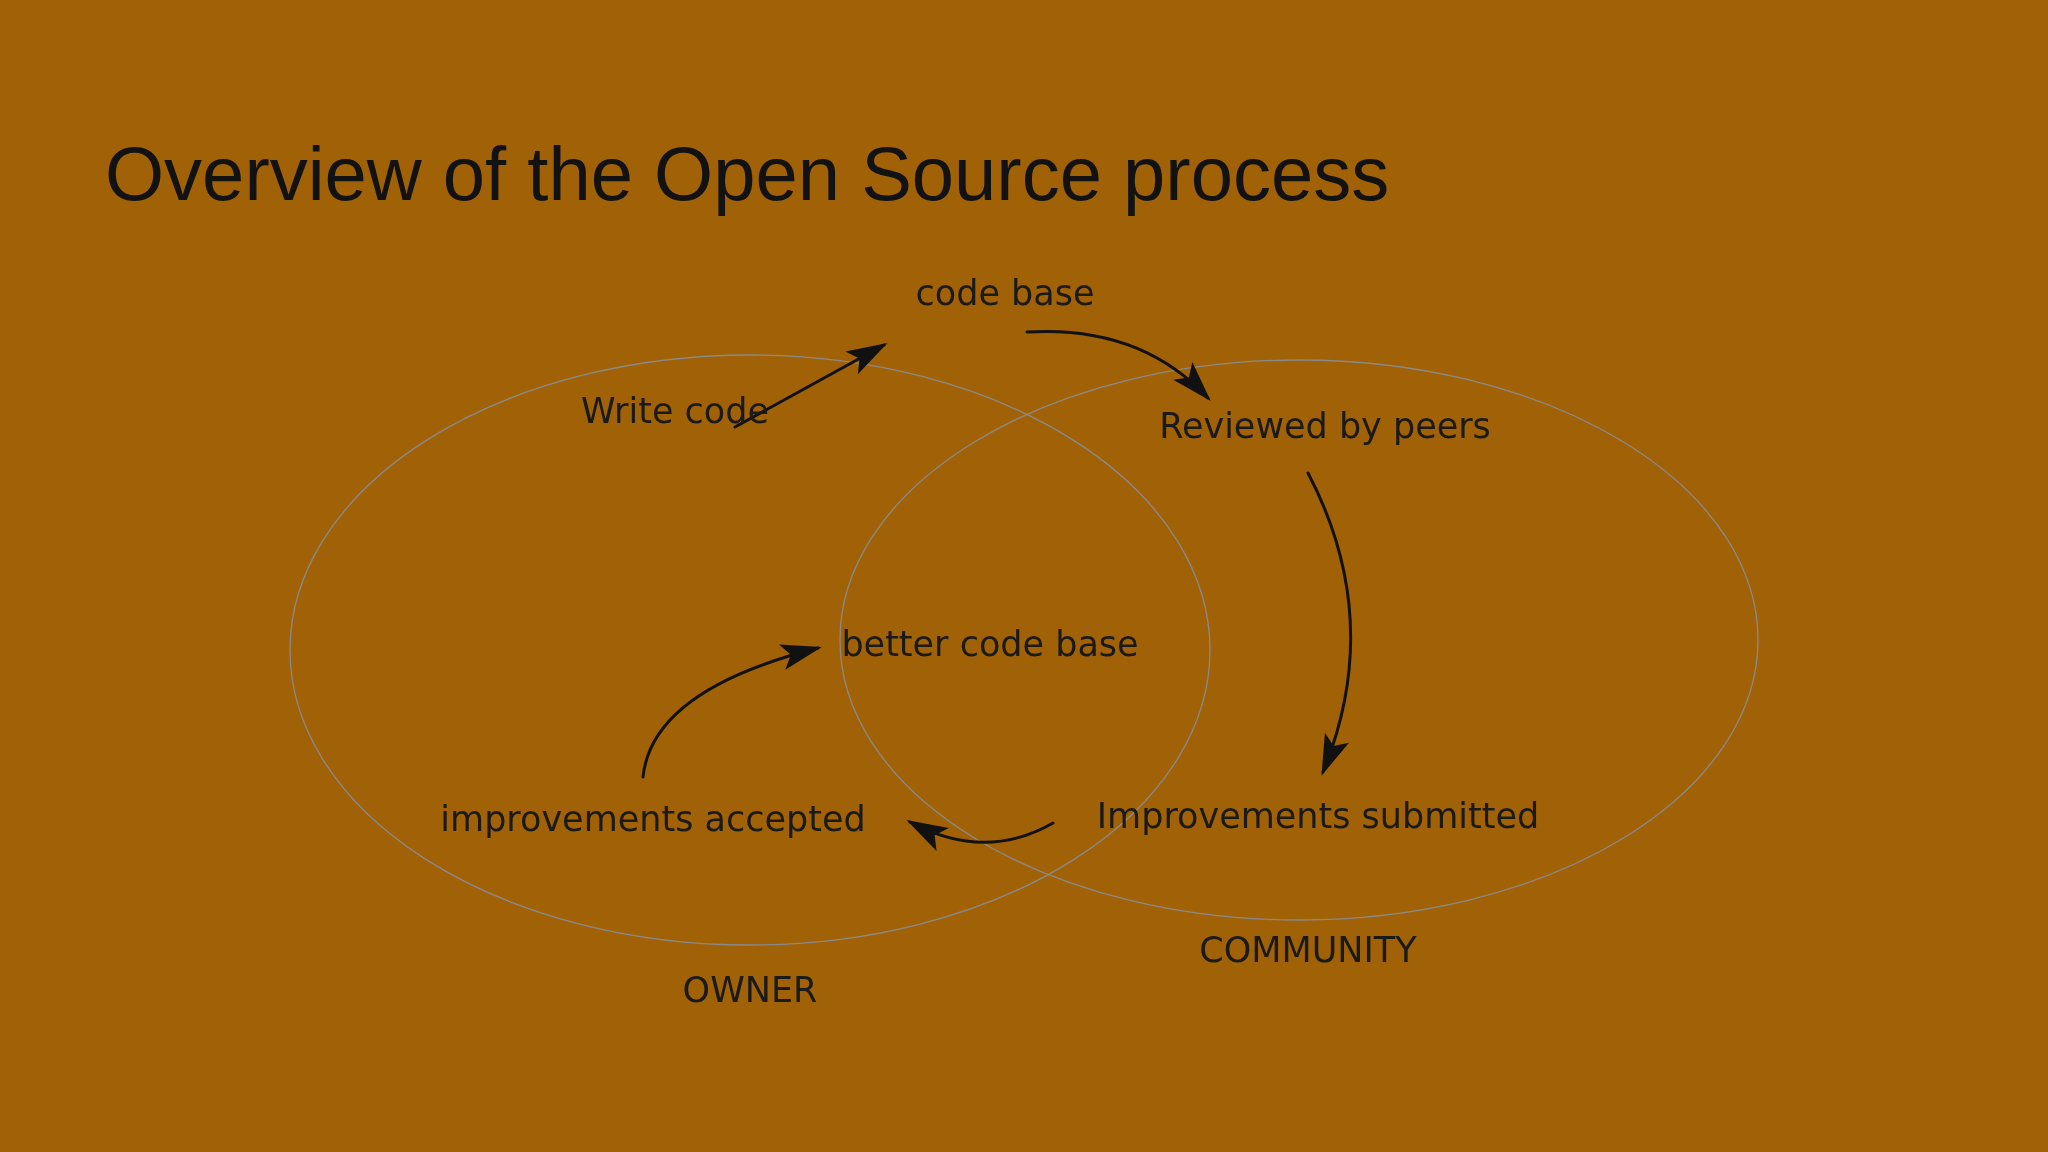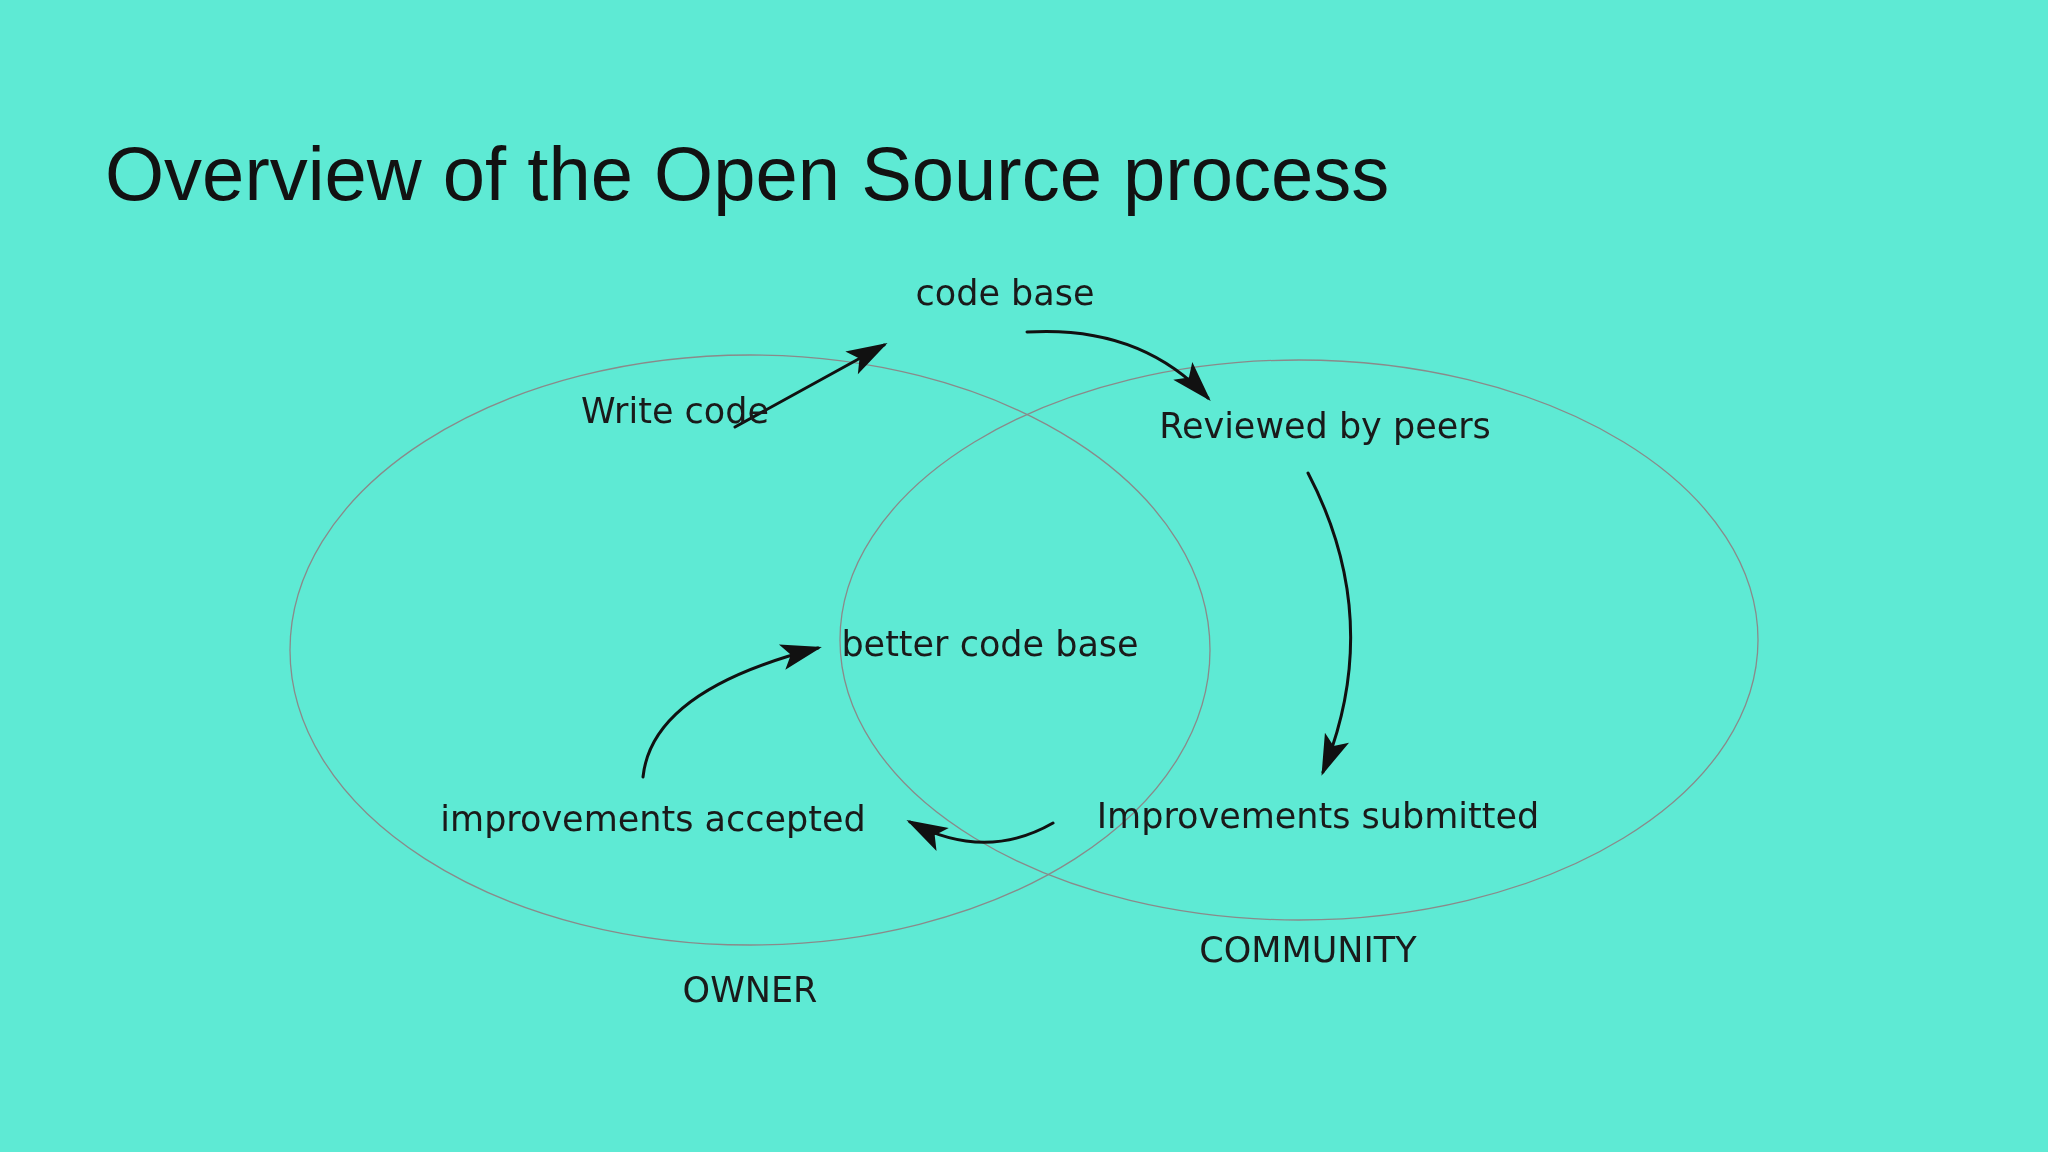--- a/index.html
+++ b/index.html
@@ -7,21 +7,21 @@
     padding: 0;
     background: #ffffff;
     width: 2048px;
     height: 1152px;
     overflow: hidden;
   }
   .stage {
     position: relative;
     width: 2048px;
     height: 1152px;
-    background: #5eead4;
+    background: #a16207;
   }
   svg { display: block; }
   .slide-title {
     font-family: "Liberation Sans", sans-serif;
     font-size: 76px;
     fill: #121212;
   }
   .lbl {
     font-family: "DejaVu Sans", sans-serif;
     font-size: 35px;

